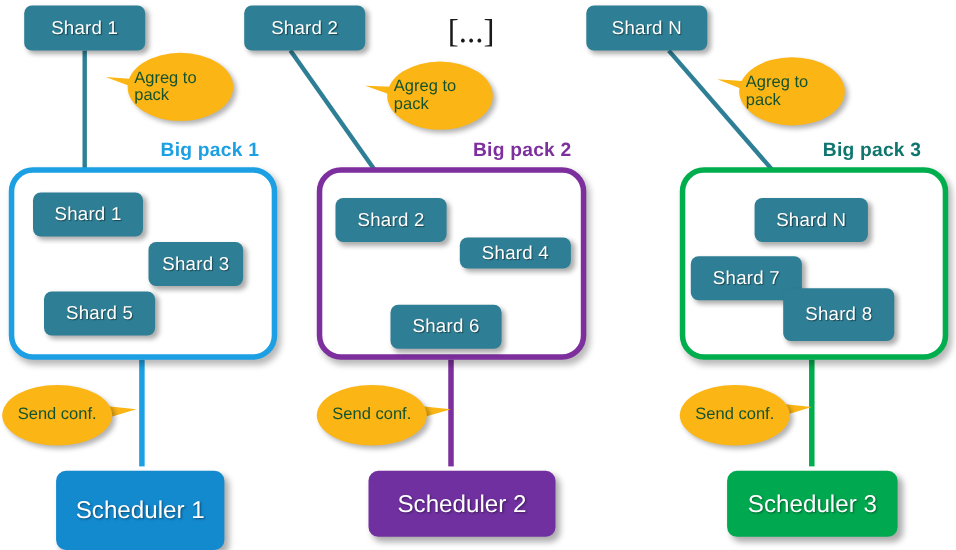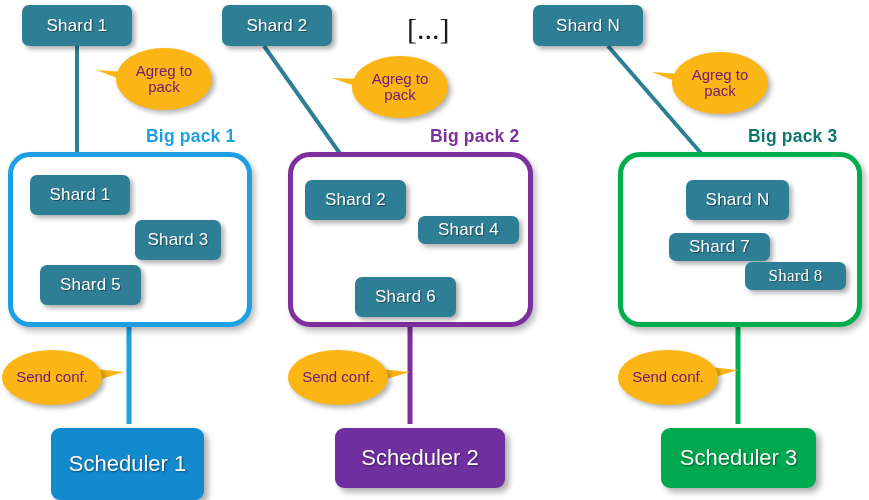--- a/index.html
+++ b/index.html
@@ -54,22 +54,21 @@
     white-space:nowrap;
   }
 
   
   .callout{position:absolute;}
   .callout .bubble{
     position:absolute;left:0;top:0;
     background:#FBB515;
     border-radius:50%;
     display:flex;align-items:center;justify-content:center;
-    text-align:center;
-    color:#701a75;
+    color:#14532d;
     font-size:15px;
     line-height:1.08;
     box-shadow:3px 3px 5px rgba(0,0,0,.30);
     z-index:2;
     padding:0 6px;
     box-sizing:border-box;
   }
   .callout svg{position:absolute;left:0;top:0;overflow:visible;z-index:1;}
 
   
@@ -162,22 +161,22 @@
   </div>
   <div class="node shard" style="left:305px;top:180px;width:101px;height:40px;">Shard 2</div>
   <div class="node shard" style="left:418px;top:216px;width:101px;height:28px;">Shard  4</div>
   <div class="node shard" style="left:355px;top:277px;width:101px;height:40px;">Shard 6</div>
 
   <div class="pack-title" style="left:748px;top:126px;color:#0f766e;">Big pack 3</div>
 
   <div class="node pack" style="left:618px;top:152px;width:244px;height:175px;border:5px solid #00AE4D;">
   </div>
   <div class="node shard" style="left:686px;top:180px;width:103px;height:40px;">Shard N</div>
-  <div class="node shard" style="left:628px;top:233px;width:101px;height:28px;margin-left:41px;">Shard 7</div>
-  <div class="node shard" style="left:745px;top:262px;width:101px;height:28px;font-family:Liberation Serif, serif;">Shard 8</div>
+  <div class="node shard" style="left:628px;top:233px;width:101px;height:40px;">Shard 7</div>
+  <div class="node shard" style="left:712px;top:262px;width:101px;height:48px;">Shard 8</div>
 
   <div class="callout" style="left:0px;top:350px;width:130px;height:55px;">
     <svg width="130" height="55">
       <path d="M66,16 L124,22 L78,36 Z" fill="#FBB515"></path>
     </svg>
     <div class="bubble" style="left:2px;top:0;width:100px;height:55px;font-size:15px;">Send conf.</div>
   </div>
 
   <div class="callout" style="left:284px;top:350px;width:130px;height:55px;">
     <svg width="130" height="55">

